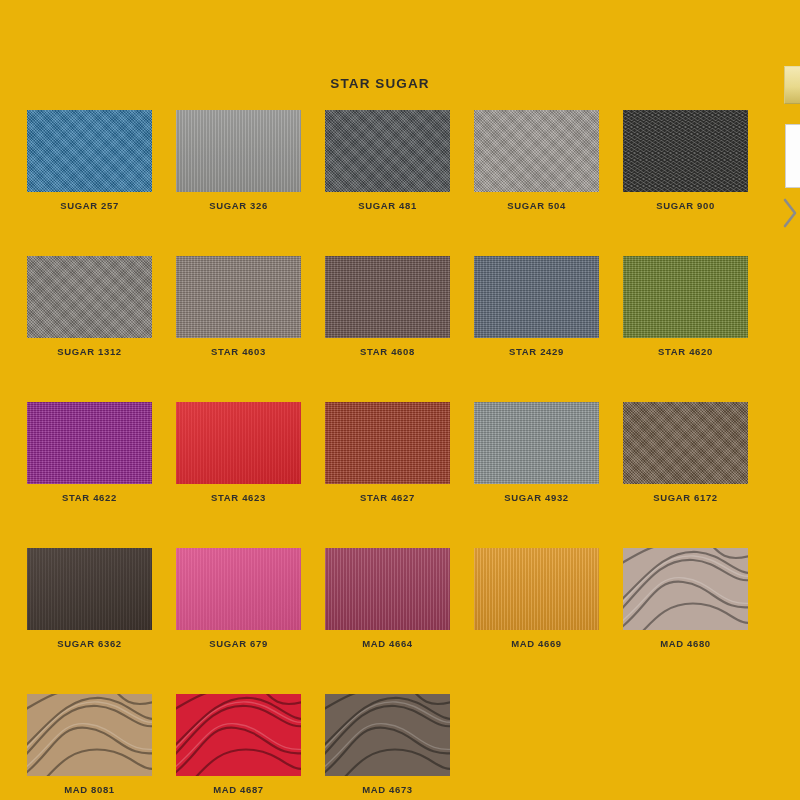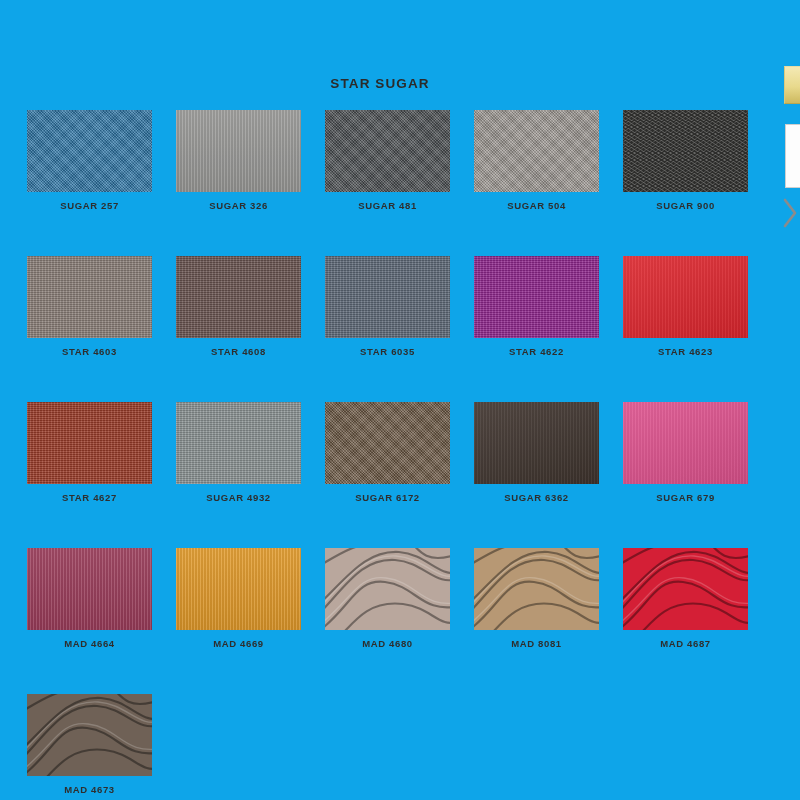--- a/index.html
+++ b/index.html
@@ -13,21 +13,21 @@
     height: 800px;
     overflow: hidden;
     font-family: "Liberation Sans", sans-serif;
     position: relative;
   }
 
   #page-root {
     position: relative;
     width: 800px;
     height: 800px;
-    background: #0ea5e9;
+    background: #eab308;
   }
 
   
   .chart-title {
     position: absolute;
     top: 76px;
     left: 0;
     width: 760px;
     text-align: center;
     font-size: 13.5px;
@@ -176,36 +176,48 @@
         </div>
         <div class="swatch-label">SUGAR 504</div>
       </div>
       <div class="swatch-cell">
         <div class="swatch-chip" style="background-color: rgb(60, 60, 58);">
           <div class="tex tex-coarse"></div>
         </div>
         <div class="swatch-label">SUGAR 900</div>
       </div>
       <div class="swatch-cell">
+        <div class="swatch-chip" style="background-color: rgb(126, 122, 117);">
+          <div class="tex tex-weave"></div>
+        </div>
+        <div class="swatch-label">SUGAR 1312</div>
+      </div>
+      <div class="swatch-cell">
         <div class="swatch-chip" style="background-color: rgb(140, 128, 121);">
           <div class="tex tex-linen"></div>
         </div>
         <div class="swatch-label">STAR 4603</div>
       </div>
       <div class="swatch-cell">
         <div class="swatch-chip" style="background-color: rgb(107, 85, 81);">
           <div class="tex tex-linen"></div>
         </div>
         <div class="swatch-label">STAR 4608</div>
       </div>
       <div class="swatch-cell">
         <div class="swatch-chip" style="background-color: rgb(95, 106, 120);">
           <div class="tex tex-linen"></div>
         </div>
-        <div class="swatch-label">STAR 6035</div>
+        <div class="swatch-label">STAR 2429</div>
+      </div>
+      <div class="swatch-cell">
+        <div class="swatch-chip" style="background-color: rgb(109, 128, 48);">
+          <div class="tex tex-linen"></div>
+        </div>
+        <div class="swatch-label">STAR 4620</div>
       </div>
       <div class="swatch-cell">
         <div class="swatch-chip" style="background-color: rgb(145, 39, 143);">
           <div class="tex tex-linen"></div>
         </div>
         <div class="swatch-label">STAR 4622</div>
       </div>
       <div class="swatch-cell">
         <div class="swatch-chip" style="background-color: rgb(224, 39, 47);">
           <div class="tex tex-flat"></div>

